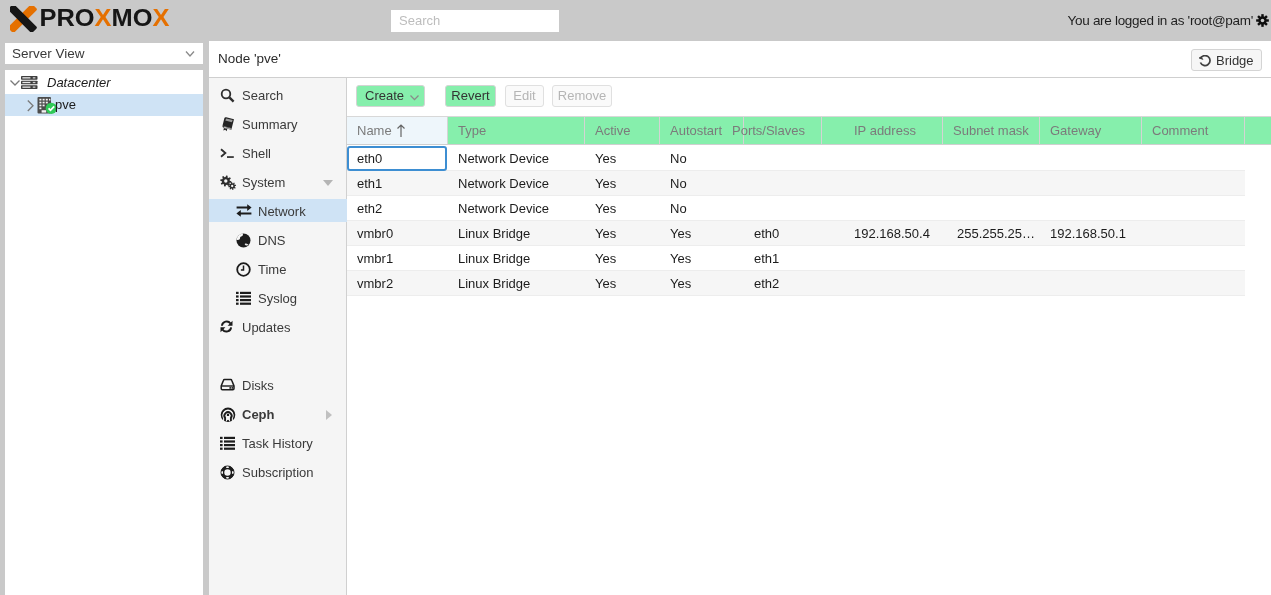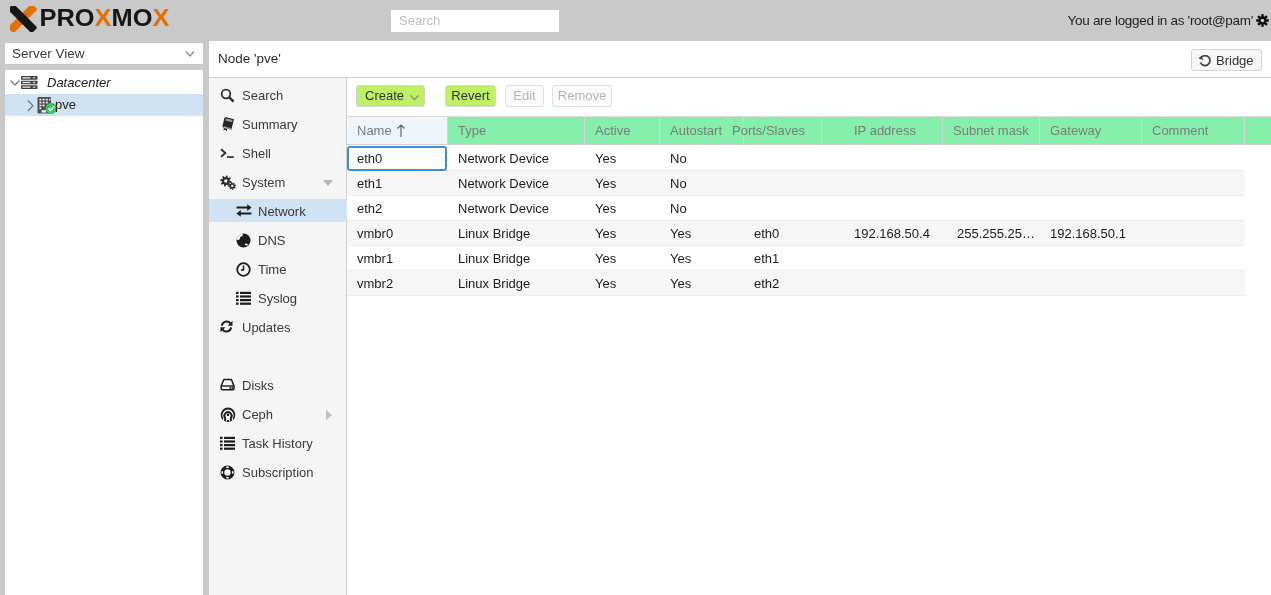--- a/index.html
+++ b/index.html
@@ -23,21 +23,21 @@
 #nodetitle { left:9px; top:0; height:36px; line-height:36px; font-size:13.5px; color:#2b2b2b; }
 #menucol { left:209px; top:78px; width:138px; height:517px; background:#f5f5f5; border-right:1px solid #d0d0d0; }
 .mitem { position:absolute; left:0; width:138px; height:29px; line-height:29px; font-size:13px; color:#3a3a3a; }
 .mitem .lbl { position:absolute; left:33px; top:0; }
 .mitem .lbl2 { position:absolute; left:49px; top:0; }
 .micon { position:absolute; top:7px; left:11px; width:15px; height:15px; }
 .micon2 { position:absolute; top:7px; left:27px; width:15px; height:15px; }
 #mnet { } #mnetbg { position:absolute; left:0; top:121px; width:138px; height:23px; background:#cfe3f5; }
 
 #content { left:347px; top:78px; width:924px; height:517px; background:#fff; }
-.btn { position:absolute; top:7px; height:22px; border:1px solid #d4d4d4; border-radius:3px; background:#bef264; font-size:13px; color:#333; text-align:center; line-height:20px; }
+.btn { position:absolute; top:7px; height:22px; border:1px solid #d4d4d4; border-radius:3px; background:#86efac; font-size:13px; color:#333; text-align:center; line-height:20px; }
 .btn.dis { color:#b5b5b5; border-color:#e0e0e0; background:#fafafa; }
 
 #thead { position:absolute; left:0; top:38px; width:924px; height:29px; border-top:1px solid #d8d8d8; border-bottom:1px solid #cfcfcf; background:#86efac; }
 .hcell { position:absolute; top:0; height:27px; line-height:27px; font-size:13px; color:#7b7b7b; padding-left:10px; border-right:1px solid #d4d4d4; }
 .row { position:absolute; left:0; width:898px; height:25px; border-bottom:1px solid #ededed; }
 .row.alt { background:#f6f6f6; }
 .cell { position:absolute; top:0; height:25px; line-height:25px; font-size:13px; color:#1c1c1c; padding-left:10px; white-space:nowrap; }
 #focuscell { position:absolute; left:0px; top:0px; width:100px; height:25px; border:2px solid #3d8ed2; border-radius:3px; }
 #restartbtn { position:absolute; right:9px; top:8px; width:71px; height:22px; border:1px solid #d4d4d4; border-radius:3px; background:#f6f6f6; font-size:13px; color:#333; }
 </style>
@@ -245,21 +245,21 @@
       <span class="micon" id="i-hdd">
         <svg width="16" height="14" viewBox="0 0 16 14">
           <path d="M1.2 10.6 V8 L3.4 2.4 A1.2 1.2 0 0 1 4.5 1.6 H10.7 A1.2 1.2 0 0 1 11.8 2.4 L14 8 V10.6 A1.2 1.2 0 0 1 12.8 11.8 H2.4 A1.2 1.2 0 0 1 1.2 10.6 Z" fill="none" stroke="#1c1c1c" stroke-width="1.5"></path>
           <path d="M1.2 8 H14" stroke="#1c1c1c" stroke-width="1.4"></path>
           <circle cx="10.2" cy="9.9" r="0.95" fill="#1c1c1c"></circle>
           <circle cx="12.3" cy="9.9" r="0.95" fill="#1c1c1c"></circle>
         </svg>
       </span>
       <span class="lbl">Disks</span>
     </div>
-  <div class="mitem" style="top:322px;">
+  <div class="mitem" style="top:322px;font-weight:bold;">
       <span class="micon" id="i-ceph">
         <svg width="16" height="16" viewBox="0 0 16 16">
           <circle cx="8" cy="7.8" r="6.3" stroke="#1c1c1c" stroke-width="2" fill="none"></circle>
           <path d="M5.1 14.2 L5.1 10.9 A3.6 3.6 0 1 1 10.9 10.9 L10.9 14.2" stroke="#f5f5f5" stroke-width="4" fill="none"></path>
           <path d="M5.1 14 L5.1 10.9 A3.6 3.6 0 1 1 10.9 10.9 L10.9 14" stroke="#1c1c1c" stroke-width="1.9" fill="none"></path>
           <rect x="6.9" y="6.7" width="2.2" height="2.3" fill="#1c1c1c"></rect>
         </svg>
       </span>
       <span class="lbl">Ceph</span>
     <svg class="abs" style="right:15px;top:10px;" width="6" height="10" viewBox="0 0 6 10">

